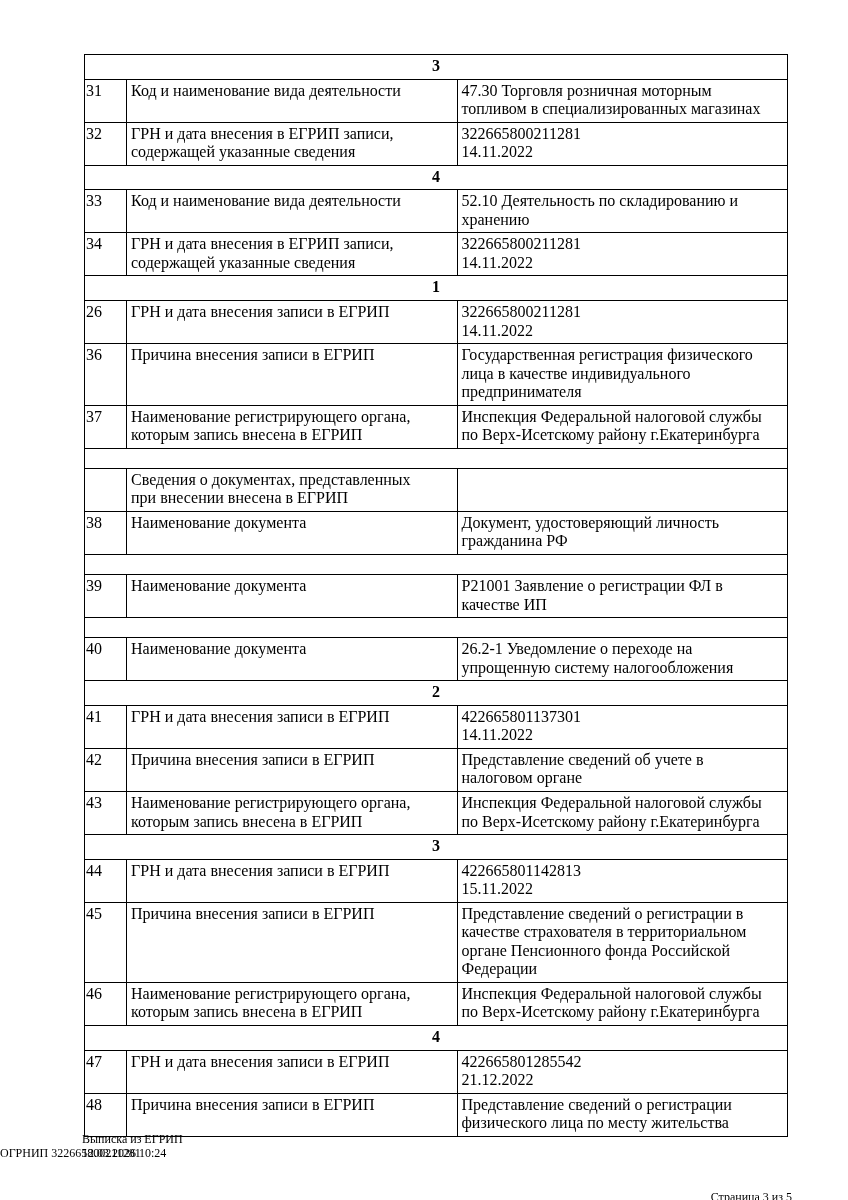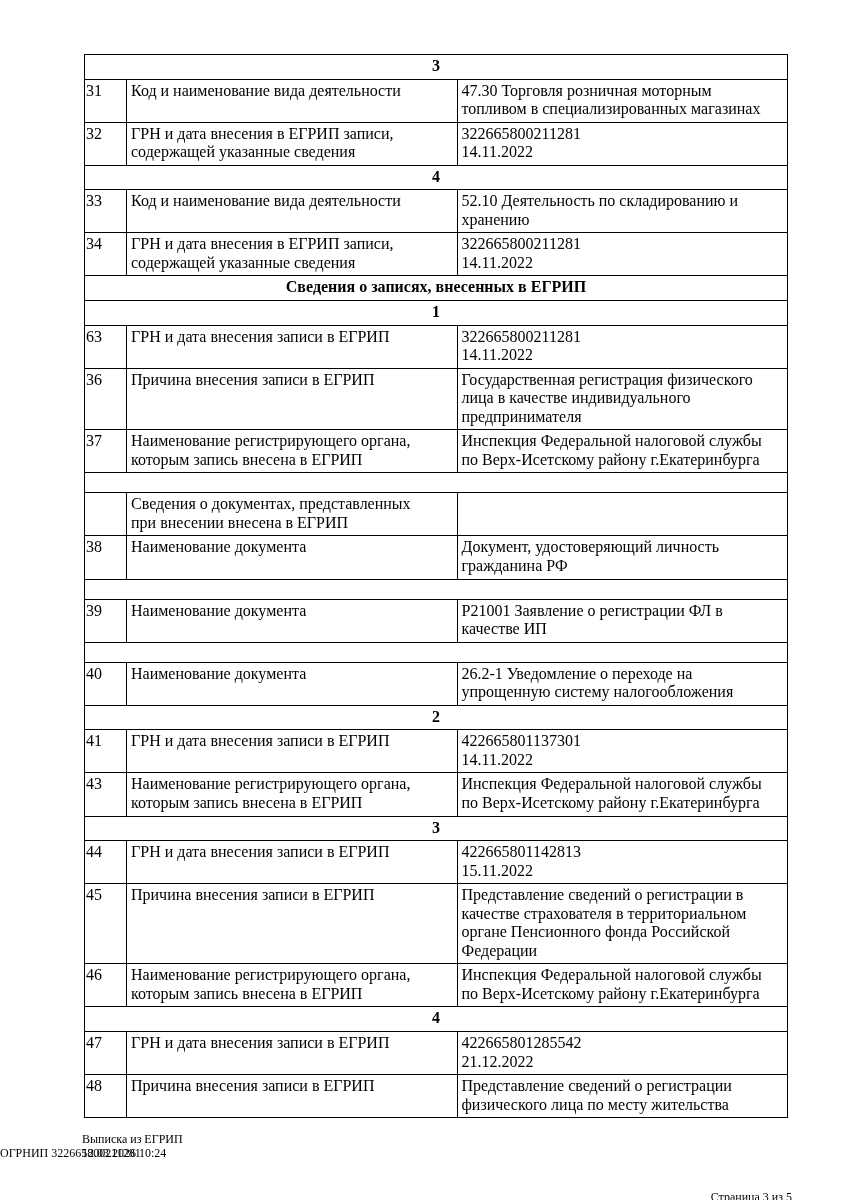--- a/index.html
+++ b/index.html
@@ -91,27 +91,24 @@
 хранению</td>
     </tr>
     <tr>
       <td class="num">34</td>
       <td class="lbl">ГРН и дата внесения в ЕГРИП записи,
 содержащей указанные сведения</td>
       <td class="val">322665800211281
 14.11.2022</td>
     </tr>
     <tr class="sec">
-      <td colspan="3">Сведения о записях, внесенных в ЕГРИП</td>
-    </tr>
-    <tr class="sec">
       <td colspan="3">1</td>
     </tr>
     <tr>
-      <td class="num">63</td>
+      <td class="num">26</td>
       <td class="lbl">ГРН и дата внесения записи в ЕГРИП</td>
       <td class="val">322665800211281
 14.11.2022</td>
     </tr>
     <tr>
       <td class="num">36</td>
       <td class="lbl">Причина внесения записи в ЕГРИП</td>
       <td class="val">Государственная регистрация физического
 лица в качестве индивидуального
 предпринимателя</td>
@@ -157,20 +154,26 @@
 упрощенную систему налогообложения</td>
     </tr>
     <tr class="sec">
       <td colspan="3">2</td>
     </tr>
     <tr>
       <td class="num">41</td>
       <td class="lbl">ГРН и дата внесения записи в ЕГРИП</td>
       <td class="val">422665801137301
 14.11.2022</td>
+    </tr>
+    <tr>
+      <td class="num">42</td>
+      <td class="lbl">Причина внесения записи в ЕГРИП</td>
+      <td class="val">Представление сведений об учете в
+налоговом органе</td>
     </tr>
     <tr>
       <td class="num">43</td>
       <td class="lbl">Наименование регистрирующего органа,
 которым запись внесена в ЕГРИП</td>
       <td class="val">Инспекция Федеральной налоговой службы
 по Верх-Исетскому району г.Екатеринбурга</td>
     </tr>
     <tr class="sec">
       <td colspan="3">3</td>

